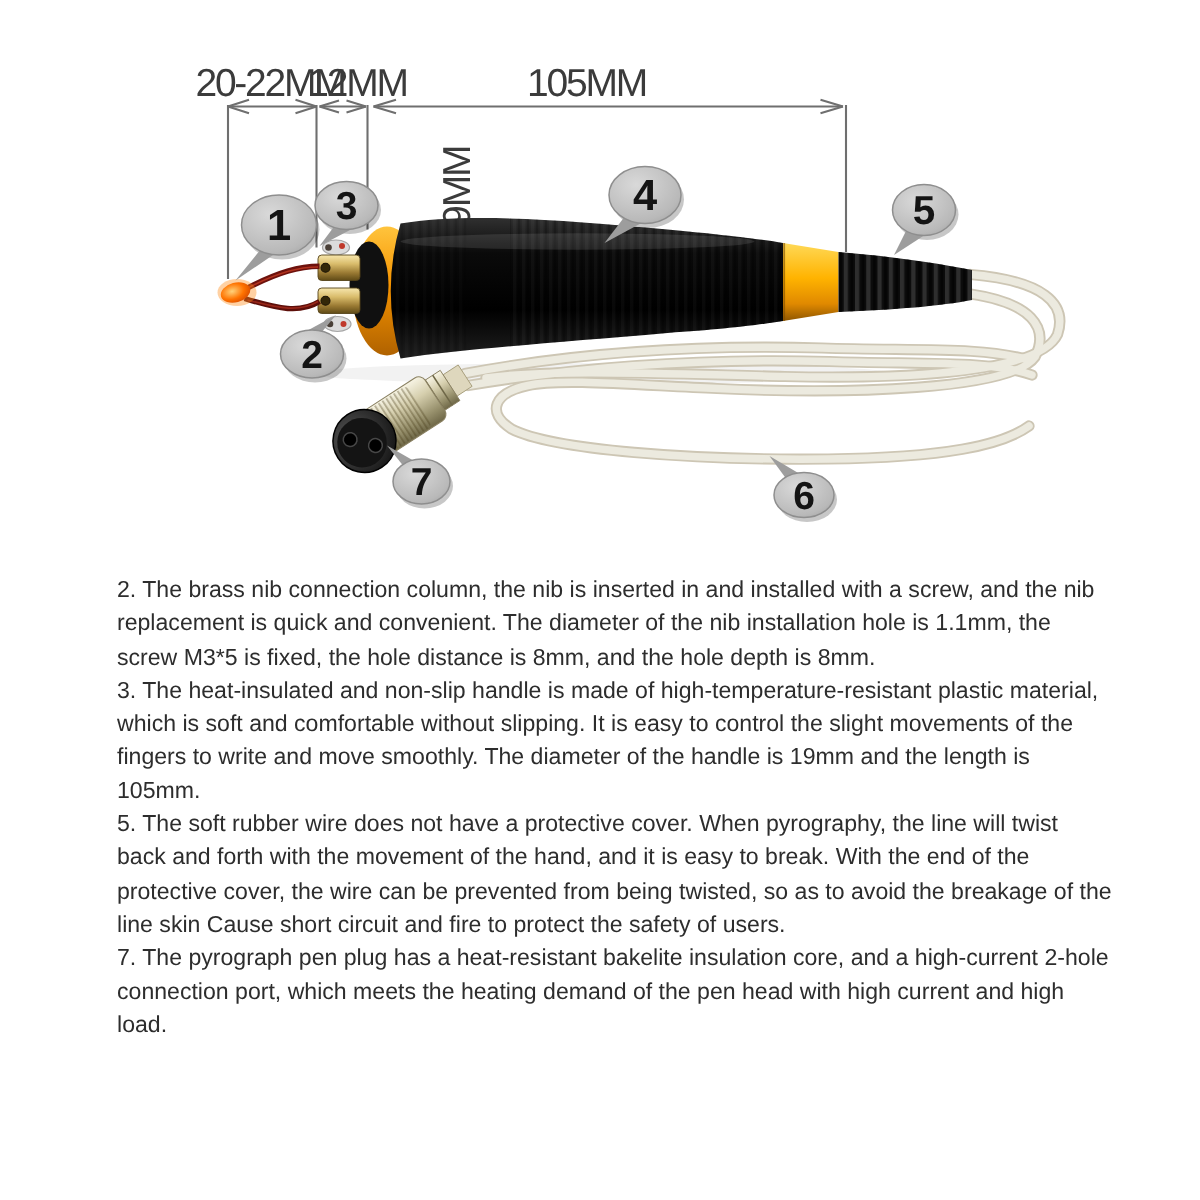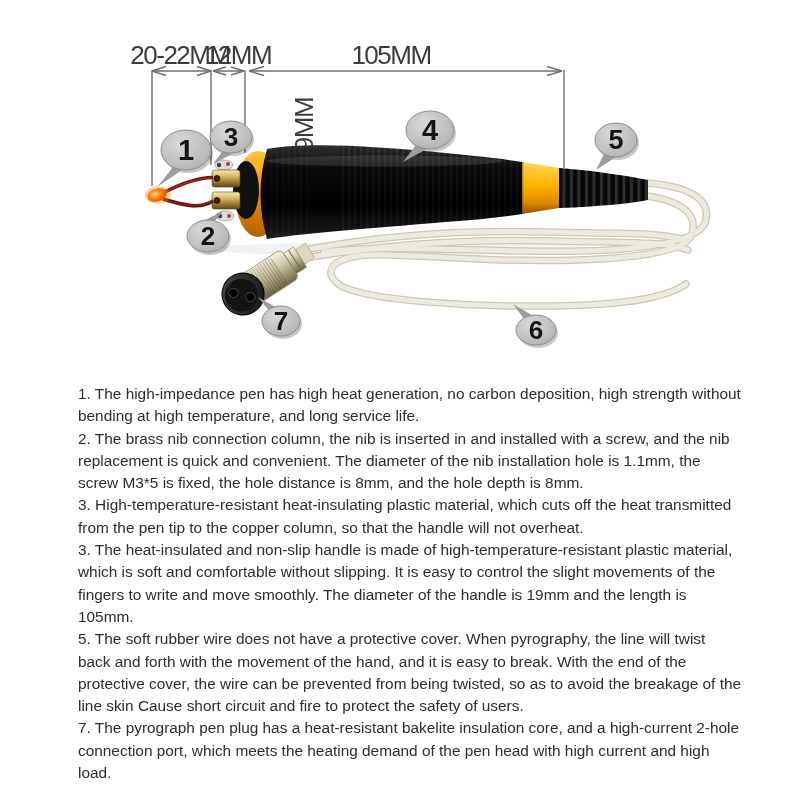--- a/index.html
+++ b/index.html
@@ -215,21 +215,19 @@
       <g>
         <ellipse cx="283" cy="324" rx="19" ry="15" fill="#000" opacity="0.22"></ellipse>
         <path d="M 270,312 L 258,297 L 279,309 Z" fill="#9d9d9d"></path>
         <ellipse cx="281" cy="321" rx="19" ry="15" fill="url(#calloutGrad)" stroke="#8e8e8e" stroke-width="1"></ellipse>
         <text class="callout-num" x="281" y="330" font-size="26" text-anchor="middle">7</text>
       </g>
     </g>
   </svg>
 
   <div class="description">
-    <p>1. The high-impedance pen has high heat generation, no carbon deposition, high strength without bending at high temperature, and long service life.</p>
     <p>2. The brass nib connection column, the nib is inserted in and installed with a screw, and the nib replacement is quick and convenient. The diameter of the nib installation hole is 1.1mm, the screw M3*5 is fixed, the hole distance is 8mm, and the hole depth is 8mm.</p>
-    <p>3. High-temperature-resistant heat-insulating plastic material, which cuts off the heat transmitted from the pen tip to the copper column, so that the handle will not overheat.</p>
     <p>3. The heat-insulated and non-slip handle is made of high-temperature-resistant plastic material, which is soft and comfortable without slipping. It is easy to control the slight movements of the fingers to write and move smoothly. The diameter of the handle is 19mm and the length is 105mm.</p>
     <p>5. The soft rubber wire does not have a protective cover. When pyrography, the line will twist back and forth with the movement of the hand, and it is easy to break. With the end of the protective cover, the wire can be prevented from being twisted, so as to avoid the breakage of the line skin Cause short circuit and fire to protect the safety of users.</p>
     <p>7. The pyrograph pen plug has a heat-resistant bakelite insulation core, and a high-current 2-hole connection port, which meets the heating demand of the pen head with high current and high load.</p>
   </div>
 
 </div>
 
 </body></html>

